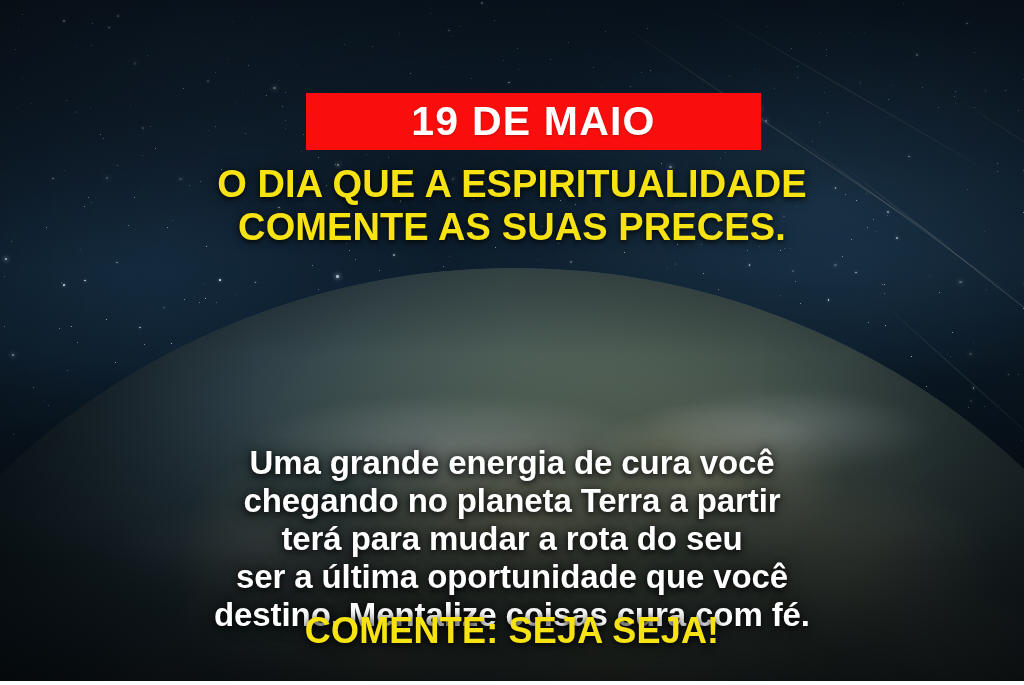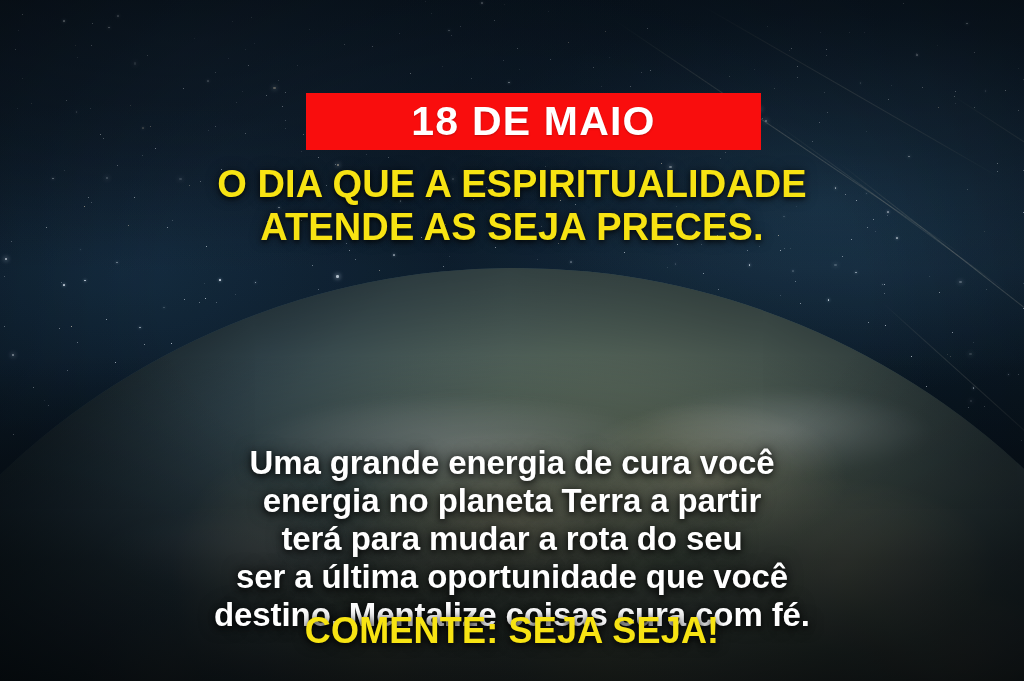--- a/index.html
+++ b/index.html
@@ -634,31 +634,31 @@
     </div>
   </div>
 
   <div class="top-scrim"></div>
   <div class="bottom-scrim"></div>
   <div class="vignette"></div>
 
   <div class="content">
 
     <div class="date-banner">
-      <span class="date-banner-text">18 DE MAIO</span>
+      <span class="date-banner-text">19 DE MAIO</span>
     </div>
 
     <div class="headline">
       <div>O DIA QUE A ESPIRITUALIDADE</div>
-      <div>ATENDE AS SEJA PRECES.</div>
+      <div>COMENTE AS SUAS PRECES.</div>
     </div>
 
     <div class="body-copy">
       <div>Uma grande energia de cura você</div>
-      <div>energia no planeta Terra a partir</div>
+      <div>chegando no planeta Terra a partir</div>
       <div>terá para mudar a rota do seu</div>
       <div>ser a última oportunidade que você</div>
       <div>destino. Mentalize coisas cura com fé.</div>
     </div>
 
     <div class="cta">COMENTE: SEJA SEJA!</div>
 
   </div>
 
   <div class="bottom-bar"></div>

